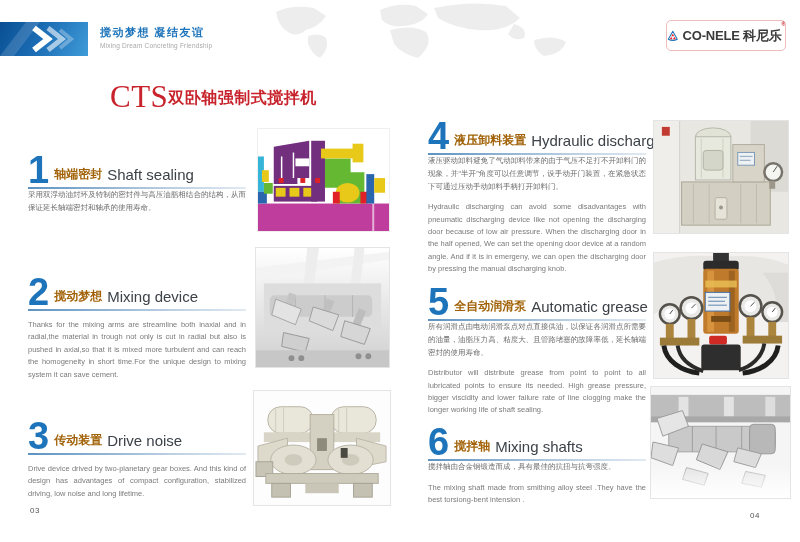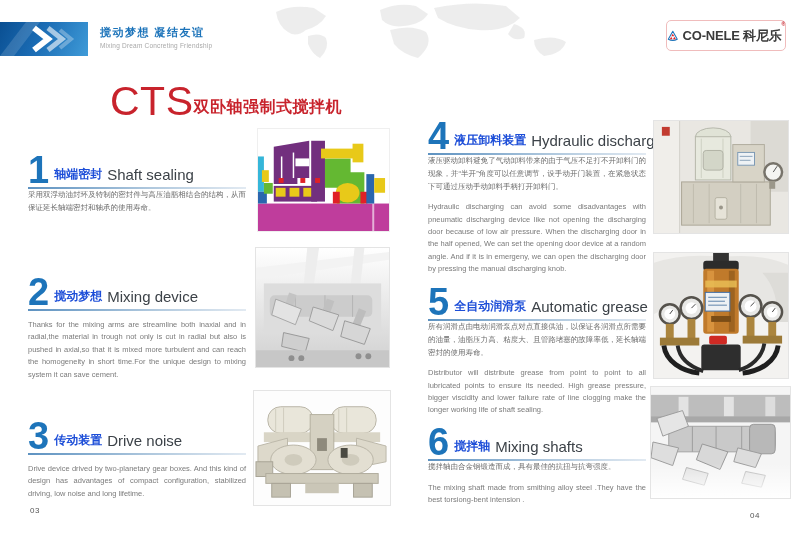--- a/index.html
+++ b/index.html
@@ -15,28 +15,28 @@
   .slogan-cn { font-size:11px; font-weight:bold; color:#1d74ba; letter-spacing:1.5px; }
   .slogan-en { font-size:6.5px; color:#a8a8a8; margin-top:2px; letter-spacing:.2px; }
   .logo-box { position:absolute; left:666px; top:20px; width:120px; height:31px;
               border:1px solid #f0bcbc; border-radius:5px; display:flex; align-items:center;
               justify-content:center; gap:4px; background:#fff; }
   .brand-name { font-size:13px; font-weight:bold; color:#3a3a3a; letter-spacing:-.2px; white-space:nowrap; }
   .reg { font-size:5px; color:#c8232c; vertical-align:top; position:relative; top:-6px; }
 
   
   .main-title { position:absolute; left:110px; top:84px; display:flex; align-items:flex-end; color:#c8232c; }
-  .title-model { font-family:Liberation Sans, sans-serif; font-size:41px; line-height:.85; letter-spacing:.5px; }
+  .title-model { font-family:Liberation Serif, serif; font-size:31px; line-height:.85; letter-spacing:.5px; }
   .title-cn { font-size:16px; font-weight:bold; padding-bottom:1px; letter-spacing:.5px; }
 
   
   .section { position:absolute; width:218px; }
   .sec-head { display:flex; align-items:flex-end; gap:5px; white-space:nowrap; }
   .sec-num { font-size:38px; font-weight:bold; color:#1d74ba; line-height:28px; }
-  .sec-title-cn { font-size:12px; font-weight:bold; color:#1d4ed8; padding-bottom:1px;margin-top:40px; }
+  .sec-title-cn { font-size:12px; font-weight:bold; color:#a16207; padding-bottom:1px;margin-top:40px; }
   .sec-title-en { font-size:15px; color:#3c4248; padding-bottom:1px; }
   .sec-line { height:2px; margin-top:3px; background:linear-gradient(90deg,#5d92c1 0%,#aec7dd 55%,#e2eaf2 100%); }
   .sec-cn { font-size:7.5px; line-height:1.7; color:#6b6b6b; text-align:justify; }
   .sec-en { margin-top:8px; font-size:7.5px; line-height:1.65; color:#7b7b7b; text-align:justify; }
   .sec1{left:28px; top:126px;} .sec2{left:28px; top:248px;} .sec3{left:28px; top:392px;}
   .sec4{left:428px; top:92px;} .sec5{left:428px; top:258px;} .sec6{left:428px; top:398px;}
 
   
   .photo { position:absolute; background:#fff; border:1px solid #e4e4e4; }
   .photo svg { display:block; width:100%; height:100%; }

